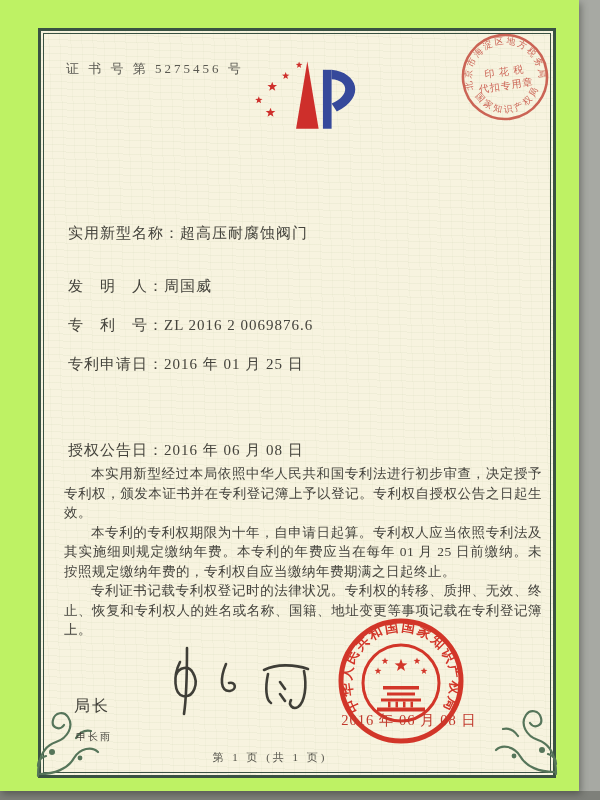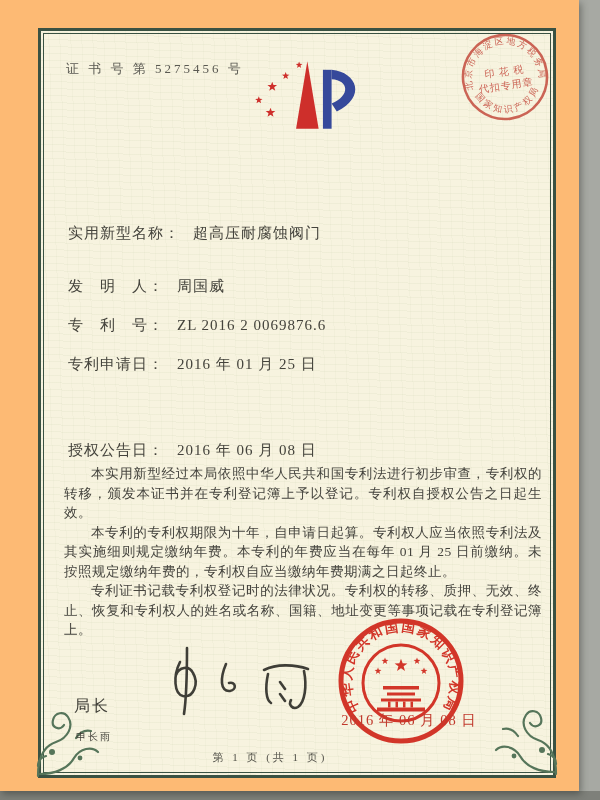--- a/index.html
+++ b/index.html
@@ -1,30 +1,30 @@
 <!DOCTYPE html>
 <html><head>
 <meta charset="utf-8">
 <style>
   html,body{margin:0;padding:0;}
   body{font-family:"Liberation Serif","DejaVu Serif",serif;}
   .screen{position:relative;width:600px;height:800px;background:#a7a9a3;overflow:hidden;}
   .scan-bottom{position:absolute;left:0;top:791px;width:600px;height:9px;background:#7e807a;}
-  .page{position:absolute;left:0;top:0;width:579px;height:791px;background:#fdba74;box-shadow:2px 3px 7px rgba(40,42,38,.45);}
+  .page{position:absolute;left:0;top:0;width:579px;height:791px;background:#bef264;box-shadow:2px 3px 7px rgba(40,42,38,.45);}
   .frame{position:absolute;left:38px;top:28px;width:512px;height:744px;border:3px solid #3a5243;
          background-color:#f7f3df;
          background-image:repeating-linear-gradient(2deg, rgba(150,170,120,.08) 0 1px, transparent 1px 7px),
                           repeating-linear-gradient(88deg, rgba(150,170,120,.05) 0 1px, transparent 1px 11px);}
   .frame::after{content:'';position:absolute;inset:2px;border:1px solid #3a5243;pointer-events:none;}
   .cert-no{position:absolute;left:66px;top:60px;font-size:13px;letter-spacing:3px;color:#5a5952;}
   .logo{position:absolute;left:238px;top:54px;width:130px;height:94px;}
   .title{position:absolute;left:38px;top:147px;width:518px;text-align:center;font-size:31px;font-weight:700;
          letter-spacing:6px;color:#3c3b36;}
   .row{position:absolute;left:68px;font-size:15px;color:#44433c;letter-spacing:1px;white-space:nowrap;}
-  .flabel{margin-right:13px;}
+  .flabel{margin-right:0;}
   .paras{position:absolute;left:64px;top:464px;width:478px;font-size:13.5px;line-height:19.5px;
          color:#45443e;text-align:justify;letter-spacing:.5px;}
   .paras p{margin:0;text-indent:2em;}
   .sig-role{position:absolute;left:74px;top:666px;font-size:16px;color:#3f3e37;letter-spacing:2px;margin-top:30px;}
   .sig-name{position:absolute;left:76px;top:694px;font-size:10px;color:#3f3e37;letter-spacing:2px;margin-top:36px;}
   .sig-hand{position:absolute;left:160px;top:642px;width:170px;height:80px;}
   .seal{position:absolute;left:330px;top:610px;width:142px;height:142px;opacity:.93;}
   .seal-date{position:absolute;left:336px;top:711px;width:146px;text-align:center;font-size:14.5px;
              color:#c0392c;letter-spacing:1px;white-space:nowrap;}
   .tax-stamp{position:absolute;left:460px;top:32px;width:90px;height:90px;transform:rotate(-8deg);opacity:.85;}
@@ -114,21 +114,21 @@
       <span class="flabel">专　利　号：</span><span class="fvalue">ZL 2016 2 0069876.6</span>
     </div>
     <div class="row" style="top:355px">
       <span class="flabel">专利申请日：</span><span class="fvalue">2016 年 01 月 25 日</span>
     </div>
     <div class="row" style="top:441px">
       <span class="flabel">授权公告日：</span><span class="fvalue">2016 年 06 月 08 日</span>
     </div>
 
     <div class="paras">
-      <p>本实用新型经过本局依照中华人民共和国专利法进行初步审查，专利权的转移，颁发本证书并在专利登记簿上予以登记。专利权自授权公告之日起生效。</p>
+      <p>本实用新型经过本局依照中华人民共和国专利法进行初步审查，决定授予专利权，颁发本证书并在专利登记簿上予以登记。专利权自授权公告之日起生效。</p>
       <p>本专利的专利权期限为十年，自申请日起算。专利权人应当依照专利法及其实施细则规定缴纳年费。本专利的年费应当在每年 01 月 25 日前缴纳。未按照规定缴纳年费的，专利权自应当缴纳年费期满之日起终止。</p>
       <p>专利证书记载专利权登记时的法律状况。专利权的转移、质押、无效、终止、恢复和专利权人的姓名或名称、国籍、地址变更等事项记载在专利登记簿上。</p>
     </div>
 
     <div class="sig-role">局长</div>
     <div class="sig-name">申长雨</div>
     <svg class="sig-hand" viewBox="0 0 170 80">
       <g stroke="#3f3e37" stroke-width="2.6" fill="none" stroke-linecap="round">
         <path d="M20,20 C13,34 14,52 23,54 C34,56 39,41 33,31 C29,23 19,25 16,33"></path>
         <path d="M27,6 C27,26 27,52 24,72"></path>

